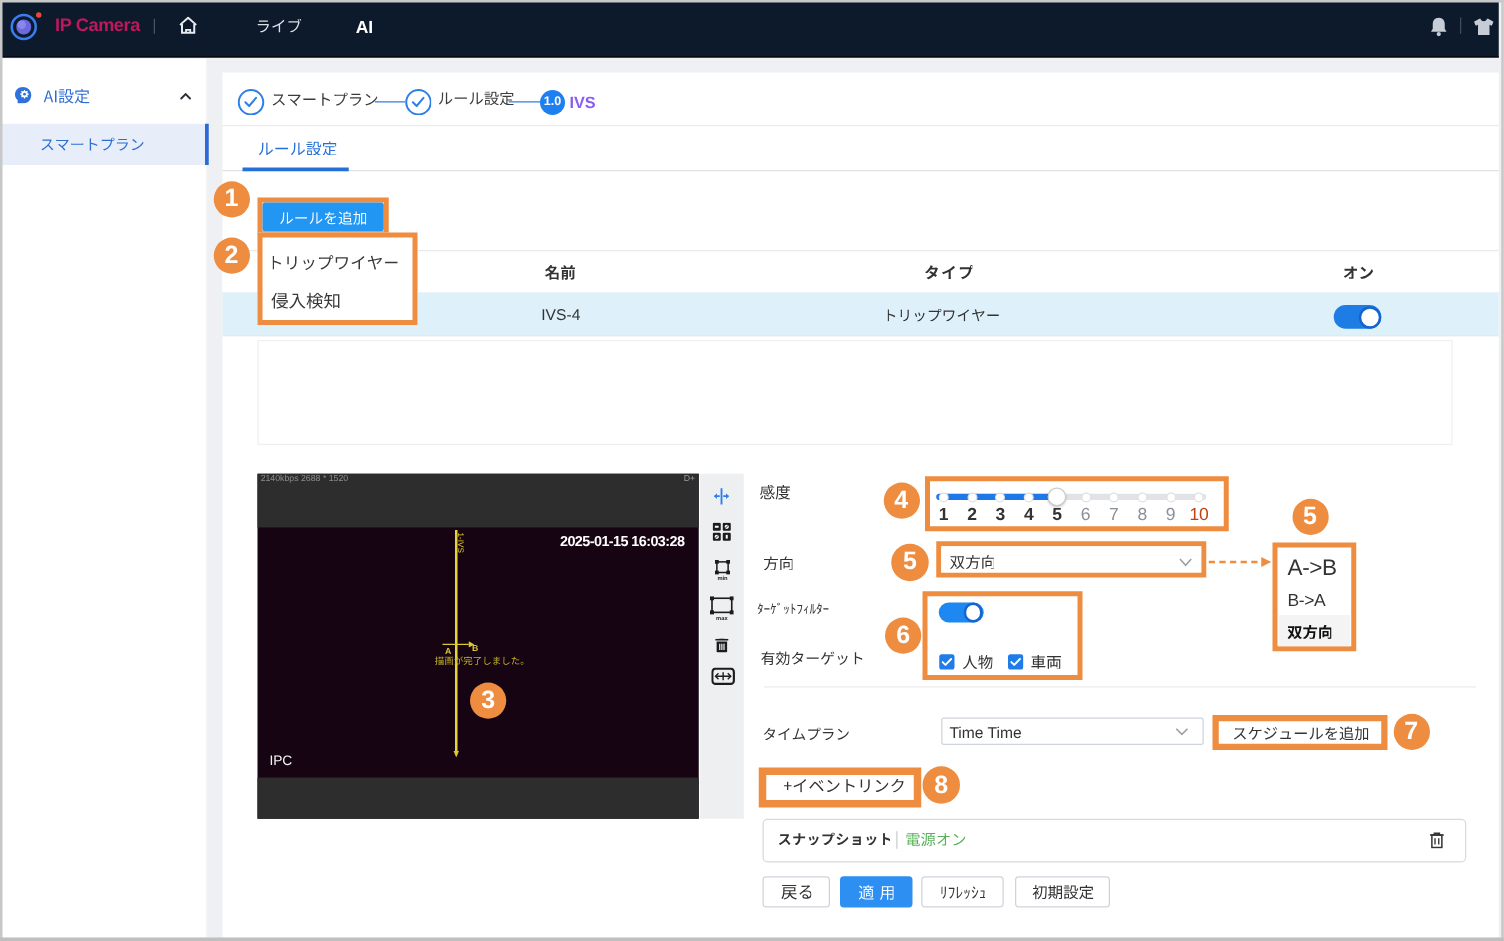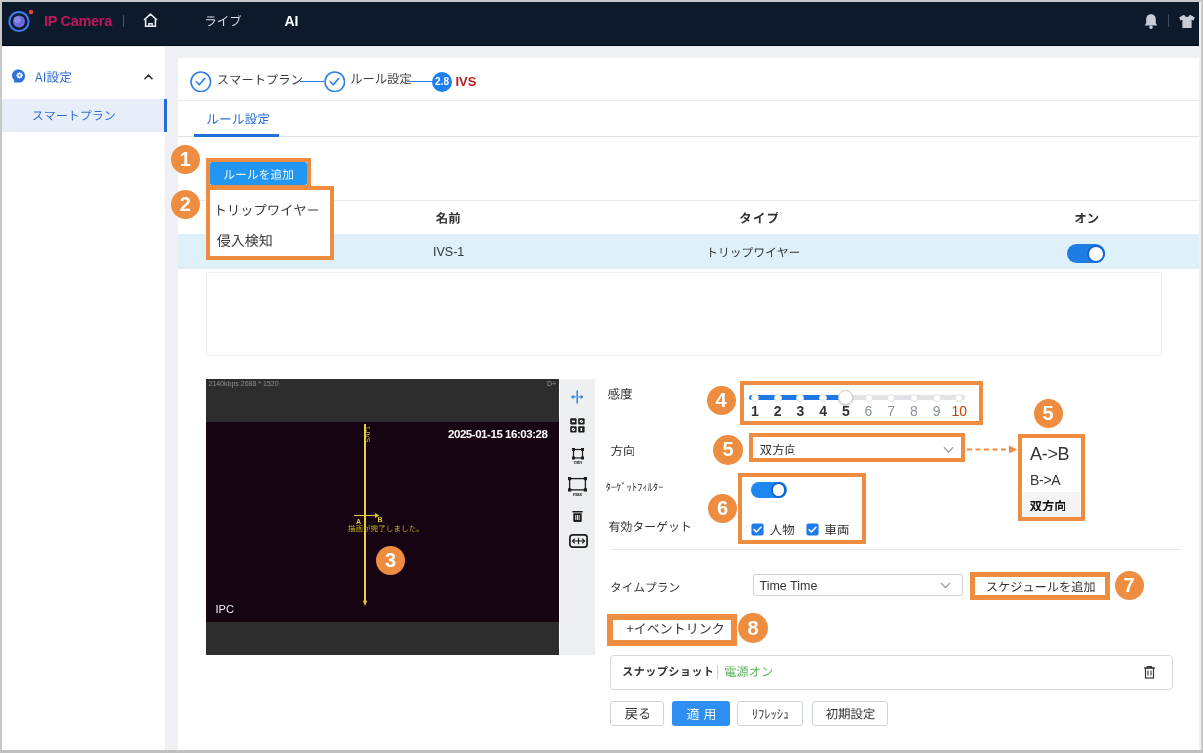--- a/index.html
+++ b/index.html
@@ -70,22 +70,22 @@
 <svg class="abs" style="left:323.7px;top:70.7px;" width="21.6" height="21.6" viewBox="0 0 21.6 21.6">
       <circle cx="10.8" cy="10.8" r="9.8" fill="#fff" stroke="#2e7fe8" stroke-width="1.6"></circle>
       <path d="M6.300000000000001 10.8 L9.3 13.8 L14.8 7.300000000000001" fill="none" stroke="#2e7fe8" stroke-width="1.6" stroke-linecap="round" stroke-linejoin="round"></path>
     </svg>
 <div style="position:absolute;left:351.0px;top:72.8px;width:60.2px;height:11.4px;">
       <svg style="display:block" width="60.2" height="11.4" viewBox="0.8 -10.3 60.2 11.4">
         <path d="M6.4 -0.3Q6.5 -0.4 6.5 -0.6Q6.5 -0.8 6.5 -0.9Q6.5 -1.1 6.5 -1.5Q6.5 -1.9 6.5 -2.5Q6.5 -3.1 6.5 -3.8Q6.5 -4.6 6.5 -5.3Q6.5 -6 6.5 -6.6Q6.5 -7.2 6.5 -7.7Q6.5 -8.2 6.5 -8.3Q6.5 -8.7 6.5 -8.9Q6.5 -9.2 6.5 -9.2H7.6Q7.6 -9.2 7.6 -8.9Q7.5 -8.7 7.5 -8.3Q7.5 -8.1 7.5 -7.7Q7.5 -7.3 7.5 -6.6Q7.5 -6 7.5 -5.3Q7.5 -4.6 7.5 -3.9Q7.5 -3.2 7.5 -2.7Q7.5 -2.1 7.5 -1.7Q7.5 -1.3 7.5 -1.2Q8.1 -1.5 8.8 -1.9Q9.4 -2.4 10 -3Q10.7 -3.6 11.1 -4.2L11.7 -3.4Q11.2 -2.7 10.5 -2Q9.8 -1.4 9 -0.9Q8.2 -0.4 7.5 0Q7.4 0.1 7.3 0.2Q7.2 0.2 7.1 0.3ZM0.8 -0.3Q1.6 -0.9 2.1 -1.7Q2.7 -2.4 3 -3.3Q3.1 -3.8 3.2 -4.4Q3.2 -5 3.3 -5.7Q3.3 -6.4 3.3 -7.1Q3.3 -7.8 3.3 -8.3Q3.3 -8.6 3.3 -8.8Q3.3 -9 3.2 -9.2H4.4Q4.4 -9.1 4.3 -9Q4.3 -8.8 4.3 -8.7Q4.3 -8.5 4.3 -8.3Q4.3 -7.8 4.3 -7.1Q4.3 -6.4 4.2 -5.6Q4.2 -4.9 4.1 -4.2Q4.1 -3.5 3.9 -3.1Q3.7 -2.1 3.1 -1.2Q2.5 -0.3 1.7 0.3Z M13.6 -5.3Q13.7 -5.3 14 -5.3Q14.3 -5.3 14.6 -5.3Q14.9 -5.3 15.3 -5.3Q15.5 -5.3 15.9 -5.3Q16.3 -5.3 16.8 -5.3Q17.4 -5.3 18 -5.3Q18.6 -5.3 19.3 -5.3Q19.9 -5.3 20.4 -5.3Q21 -5.3 21.4 -5.3Q21.8 -5.3 22 -5.3Q22.5 -5.3 22.8 -5.3Q23.1 -5.3 23.3 -5.3V-4.1Q23.1 -4.1 22.8 -4.2Q22.4 -4.2 22 -4.2Q21.8 -4.2 21.4 -4.2Q21 -4.2 20.4 -4.2Q19.9 -4.2 19.3 -4.2Q18.6 -4.2 18 -4.2Q17.4 -4.2 16.8 -4.2Q16.3 -4.2 15.9 -4.2Q15.5 -4.2 15.3 -4.2Q14.8 -4.2 14.3 -4.2Q13.8 -4.1 13.6 -4.1Z M31 -0.3Q31.1 -0.4 31.1 -0.6Q31.1 -0.8 31.1 -0.9Q31.1 -1.1 31.1 -1.5Q31.1 -1.9 31.1 -2.5Q31.1 -3.1 31.1 -3.8Q31.1 -4.6 31.1 -5.3Q31.1 -6 31.1 -6.6Q31.1 -7.2 31.1 -7.7Q31.1 -8.2 31.1 -8.3Q31.1 -8.7 31.1 -8.9Q31.1 -9.2 31.1 -9.2H32.2Q32.2 -9.2 32.2 -8.9Q32.1 -8.7 32.1 -8.3Q32.1 -8.1 32.1 -7.7Q32.1 -7.3 32.1 -6.6Q32.1 -6 32.1 -5.3Q32.1 -4.6 32.1 -3.9Q32.1 -3.2 32.1 -2.7Q32.1 -2.1 32.1 -1.7Q32.1 -1.3 32.1 -1.2Q32.7 -1.5 33.4 -1.9Q34 -2.4 34.6 -3Q35.3 -3.6 35.7 -4.2L36.3 -3.4Q35.8 -2.7 35.1 -2Q34.4 -1.4 33.6 -0.9Q32.8 -0.4 32.1 0Q32 0.1 31.9 0.2Q31.8 0.2 31.7 0.3ZM25.4 -0.3Q26.2 -0.9 26.7 -1.7Q27.3 -2.4 27.6 -3.3Q27.7 -3.8 27.8 -4.4Q27.8 -5 27.9 -5.7Q27.9 -6.4 27.9 -7.1Q27.9 -7.8 27.9 -8.3Q27.9 -8.6 27.9 -8.8Q27.9 -9 27.8 -9.2H29Q29 -9.1 28.9 -9Q28.9 -8.8 28.9 -8.7Q28.9 -8.5 28.9 -8.3Q28.9 -7.8 28.9 -7.1Q28.9 -6.4 28.8 -5.6Q28.8 -4.9 28.7 -4.2Q28.7 -3.5 28.5 -3.1Q28.3 -2.1 27.7 -1.2Q27.1 -0.3 26.3 0.3Z M43 -9.9H43.9V-8.4Q43.9 -7.9 43.8 -7.3Q43.6 -6.7 43.3 -6.2Q43 -5.6 42.3 -5.2Q42.3 -5.3 42.1 -5.4Q42 -5.5 41.9 -5.6Q41.7 -5.8 41.6 -5.8Q42.2 -6.2 42.5 -6.6Q42.8 -7.1 42.9 -7.6Q43 -8 43 -8.5ZM46 -9.9H46.9V-6.9Q46.9 -6.7 46.9 -6.7Q47 -6.6 47.1 -6.6Q47.2 -6.6 47.3 -6.6Q47.4 -6.6 47.6 -6.6Q47.7 -6.6 47.7 -6.6Q47.8 -6.6 47.9 -6.7Q48 -6.8 48 -7.1Q48 -7.4 48 -7.9Q48.2 -7.8 48.4 -7.7Q48.6 -7.7 48.8 -7.6Q48.8 -6.9 48.7 -6.5Q48.6 -6.1 48.4 -5.9Q48.2 -5.8 47.8 -5.8Q47.8 -5.8 47.6 -5.8Q47.4 -5.8 47.2 -5.8Q47.1 -5.8 47 -5.8Q46.6 -5.8 46.4 -5.9Q46.2 -6 46.1 -6.2Q46 -6.5 46 -6.9ZM43.7 -4.1Q44.3 -2.5 45.6 -1.4Q47 -0.3 48.8 0.2Q48.7 0.3 48.6 0.4Q48.5 0.6 48.4 0.7Q48.3 0.9 48.2 1Q46.3 0.4 45 -0.8Q43.6 -2.1 42.9 -3.9ZM47.1 -5H47.3L47.5 -5L48.1 -4.8Q47.7 -3.6 47.2 -2.7Q46.6 -1.7 45.8 -1Q45 -0.3 44.1 0.2Q43.2 0.7 42.2 1Q42.1 0.9 42 0.7Q42 0.6 41.9 0.4Q41.8 0.3 41.7 0.2Q42.6 -0.1 43.5 -0.5Q44.3 -0.9 45 -1.6Q45.8 -2.2 46.3 -3Q46.8 -3.8 47.1 -4.8ZM42.2 -5H47.5V-4.2H42.2ZM43.4 -9.9H46.5V-9.1H43.4ZM38 -6.6H41.6V-5.9H38ZM38 -9.9H41.6V-9.2H38ZM38 -5H41.6V-4.2H38ZM37.4 -8.3H42.1V-7.5H37.4ZM38.4 -3.3H41.6V0.3H38.4V-0.5H40.8V-2.5H38.4ZM37.9 -3.3H38.7V0.8H37.9Z M51.8 -6.6H59V-5.7H51.8ZM55.3 -3.6H59.5V-2.8H55.3ZM54.9 -6.1H55.8V0.1L54.9 0ZM51.9 -4.6 52.9 -4.5Q52.6 -2.7 52 -1.3Q51.4 0.1 50.4 1Q50.3 1 50.2 0.8Q50 0.7 49.9 0.6Q49.7 0.5 49.6 0.4Q50.7 -0.4 51.2 -1.7Q51.7 -3 51.9 -4.6ZM52.5 -3.1Q52.8 -2.1 53.4 -1.5Q53.9 -0.9 54.6 -0.6Q55.2 -0.3 56 -0.2Q56.9 -0.1 57.8 -0.1Q57.9 -0.1 58.3 -0.1Q58.6 -0.1 58.9 -0.1Q59.3 -0.1 59.7 -0.1Q60.1 -0.1 60.5 -0.1Q60.8 -0.1 61 -0.1Q60.9 0 60.8 0.2Q60.8 0.3 60.7 0.5Q60.7 0.7 60.6 0.8H60H57.8Q56.7 0.8 55.7 0.7Q54.8 0.5 54.1 0.1Q53.3 -0.2 52.7 -0.9Q52.2 -1.6 51.8 -2.8ZM54.8 -10.3H55.8V-8.3H54.8ZM50.2 -8.9H60.5V-6.2H59.5V-8H51.1V-6.2H50.2Z" fill="#3c3c3c"></path>
       </svg>
     </div>
 <div class="abs" style="left:407px;top:80.5px;width:25.5px;height:1.6px;background:#2e7fe8;"></div>
-<div class="abs" style="left:432px;top:71.5px;width:20px;height:20px;border-radius:50%;background:#1e80f0;color:#fff;font-size:10px;font-weight:bold;display:flex;align-items:center;justify-content:center;">2.8</div>
-<div class="abs" style="left:455.5px;top:73.5px;color:#b91c1c;font-size:13px;font-weight:bold;">IVS</div>
+<div class="abs" style="left:432px;top:71.5px;width:20px;height:20px;border-radius:50%;background:#1e80f0;color:#fff;font-size:10px;font-weight:bold;display:flex;align-items:center;justify-content:center;">1.0</div>
+<div class="abs" style="left:455.5px;top:73.5px;color:#8b5cf6;font-size:13px;font-weight:bold;">IVS</div>
 <div class="abs" style="left:178px;top:99.5px;width:1021px;height:1px;background:#ececec;"></div>
 <div style="position:absolute;left:206.5px;top:112.5px;width:62.6px;height:11.8px;">
       <svg style="display:block" width="62.6" height="11.8" viewBox="0.8 -10.8 62.6 11.8">
         <path d="M6.7 -0.3Q6.7 -0.4 6.8 -0.6Q6.8 -0.8 6.8 -1Q6.8 -1.1 6.8 -1.5Q6.8 -2 6.8 -2.6Q6.8 -3.3 6.8 -4Q6.8 -4.7 6.8 -5.5Q6.8 -6.2 6.8 -6.9Q6.8 -7.5 6.8 -8Q6.8 -8.5 6.8 -8.7Q6.8 -9 6.8 -9.3Q6.7 -9.5 6.7 -9.6H7.9Q7.9 -9.5 7.9 -9.3Q7.8 -9 7.8 -8.7Q7.8 -8.5 7.8 -8Q7.8 -7.6 7.8 -6.9Q7.8 -6.3 7.8 -5.5Q7.8 -4.8 7.8 -4.1Q7.8 -3.4 7.8 -2.8Q7.8 -2.2 7.8 -1.8Q7.8 -1.4 7.8 -1.3Q8.4 -1.5 9.1 -2Q9.8 -2.5 10.5 -3.1Q11.1 -3.7 11.6 -4.4L12.2 -3.5Q11.6 -2.8 10.9 -2.1Q10.2 -1.4 9.4 -0.9Q8.6 -0.4 7.8 0Q7.7 0.1 7.6 0.2Q7.4 0.2 7.4 0.3ZM0.8 -0.3Q1.7 -0.9 2.2 -1.7Q2.8 -2.5 3.1 -3.5Q3.2 -3.9 3.3 -4.6Q3.4 -5.2 3.4 -6Q3.4 -6.7 3.4 -7.4Q3.5 -8.1 3.5 -8.6Q3.5 -8.9 3.4 -9.1Q3.4 -9.4 3.4 -9.6H4.5Q4.5 -9.5 4.5 -9.3Q4.5 -9.2 4.5 -9Q4.5 -8.8 4.5 -8.6Q4.5 -8.1 4.5 -7.4Q4.5 -6.7 4.4 -5.9Q4.4 -5.1 4.3 -4.4Q4.2 -3.7 4.1 -3.2Q3.8 -2.2 3.2 -1.3Q2.6 -0.4 1.8 0.3Z M14.1 -5.5Q14.3 -5.5 14.6 -5.5Q14.9 -5.5 15.2 -5.5Q15.5 -5.5 15.9 -5.5Q16.1 -5.5 16.5 -5.5Q16.9 -5.5 17.5 -5.5Q18.1 -5.5 18.7 -5.5Q19.4 -5.5 20 -5.5Q20.7 -5.5 21.3 -5.5Q21.8 -5.5 22.3 -5.5Q22.7 -5.5 22.9 -5.5Q23.4 -5.5 23.7 -5.5Q24.1 -5.5 24.3 -5.5V-4.3Q24.1 -4.3 23.7 -4.3Q23.3 -4.4 22.9 -4.4Q22.7 -4.4 22.3 -4.4Q21.8 -4.4 21.3 -4.4Q20.7 -4.4 20 -4.4Q19.4 -4.4 18.7 -4.4Q18.1 -4.4 17.5 -4.4Q17 -4.4 16.5 -4.4Q16.1 -4.4 15.9 -4.4Q15.4 -4.4 14.9 -4.3Q14.4 -4.3 14.1 -4.3Z M32.3 -0.3Q32.3 -0.4 32.4 -0.6Q32.4 -0.8 32.4 -1Q32.4 -1.1 32.4 -1.5Q32.4 -2 32.4 -2.6Q32.4 -3.3 32.4 -4Q32.4 -4.7 32.4 -5.5Q32.4 -6.2 32.4 -6.9Q32.4 -7.5 32.4 -8Q32.4 -8.5 32.4 -8.7Q32.4 -9 32.4 -9.3Q32.3 -9.5 32.3 -9.6H33.5Q33.5 -9.5 33.5 -9.3Q33.4 -9 33.4 -8.7Q33.4 -8.5 33.4 -8Q33.4 -7.6 33.4 -6.9Q33.4 -6.3 33.4 -5.5Q33.4 -4.8 33.4 -4.1Q33.4 -3.4 33.4 -2.8Q33.4 -2.2 33.4 -1.8Q33.4 -1.4 33.4 -1.3Q34 -1.5 34.7 -2Q35.4 -2.5 36.1 -3.1Q36.7 -3.7 37.2 -4.4L37.8 -3.5Q37.2 -2.8 36.5 -2.1Q35.8 -1.4 35 -0.9Q34.2 -0.4 33.4 0Q33.3 0.1 33.2 0.2Q33 0.2 33 0.3ZM26.4 -0.3Q27.3 -0.9 27.8 -1.7Q28.4 -2.5 28.7 -3.5Q28.8 -3.9 28.9 -4.6Q29 -5.2 29 -6Q29 -6.7 29 -7.4Q29.1 -8.1 29.1 -8.6Q29.1 -8.9 29 -9.1Q29 -9.4 29 -9.6H30.1Q30.1 -9.5 30.1 -9.3Q30.1 -9.2 30.1 -9Q30.1 -8.8 30.1 -8.6Q30.1 -8.1 30.1 -7.4Q30.1 -6.7 30 -5.9Q30 -5.1 29.9 -4.4Q29.8 -3.7 29.7 -3.2Q29.4 -2.2 28.8 -1.3Q28.2 -0.4 27.4 0.3Z M44.8 -10.3H45.7V-8.8Q45.7 -8.2 45.5 -7.6Q45.4 -7 45.1 -6.4Q44.7 -5.9 44 -5.4Q44 -5.5 43.8 -5.6Q43.7 -5.7 43.6 -5.9Q43.4 -6 43.3 -6Q43.9 -6.5 44.2 -6.9Q44.6 -7.4 44.7 -7.9Q44.8 -8.4 44.8 -8.8ZM47.9 -10.3H48.8V-7.2Q48.8 -7 48.8 -6.9Q48.9 -6.9 49 -6.9Q49.1 -6.9 49.2 -6.9Q49.3 -6.9 49.5 -6.9Q49.6 -6.9 49.7 -6.9Q49.8 -6.9 49.8 -7Q49.9 -7.1 49.9 -7.4Q50 -7.7 50 -8.3Q50.1 -8.2 50.4 -8.1Q50.6 -8 50.8 -7.9Q50.8 -7.2 50.6 -6.8Q50.5 -6.3 50.3 -6.2Q50.1 -6 49.8 -6Q49.7 -6 49.5 -6Q49.3 -6 49.2 -6Q49 -6 48.9 -6Q48.5 -6 48.3 -6.1Q48.1 -6.2 48 -6.5Q47.9 -6.7 47.9 -7.2ZM45.5 -4.3Q46.1 -2.6 47.5 -1.5Q48.9 -0.3 50.8 0.2Q50.7 0.3 50.6 0.4Q50.5 0.6 50.4 0.7Q50.3 0.9 50.2 1Q48.2 0.4 46.8 -0.9Q45.4 -2.2 44.6 -4ZM49 -5.2H49.2L49.4 -5.2L50 -5Q49.7 -3.7 49.1 -2.8Q48.5 -1.8 47.7 -1Q46.8 -0.3 45.9 0.2Q44.9 0.7 43.9 1Q43.8 0.9 43.8 0.7Q43.7 0.6 43.6 0.4Q43.5 0.3 43.4 0.2Q44.3 -0.1 45.2 -0.5Q46.1 -1 46.9 -1.6Q47.6 -2.3 48.2 -3.1Q48.7 -4 49 -5ZM43.9 -5.2H49.4V-4.3H43.9ZM45.1 -10.3H48.3V-9.5H45.1ZM39.5 -6.9H43.3V-6.1H39.5ZM39.6 -10.3H43.3V-9.5H39.6ZM39.5 -5.2H43.3V-4.4H39.5ZM38.9 -8.6H43.8V-7.8H38.9ZM39.9 -3.4H43.3V0.3H39.9V-0.5H42.5V-2.6H39.9ZM39.5 -3.4H40.3V0.9H39.5Z M53.9 -6.8H61.4V-5.9H53.9ZM57.6 -3.8H61.9V-2.9H57.6ZM57.1 -6.4H58.1V0.1L57.1 0ZM54 -4.8 55 -4.7Q54.8 -2.8 54.1 -1.3Q53.5 0.1 52.4 1.1Q52.4 1 52.2 0.9Q52.1 0.8 51.9 0.6Q51.8 0.5 51.6 0.4Q52.7 -0.4 53.3 -1.7Q53.8 -3.1 54 -4.8ZM54.7 -3.2Q55 -2.2 55.5 -1.6Q56.1 -1 56.8 -0.7Q57.5 -0.3 58.3 -0.2Q59.2 -0.1 60.2 -0.1Q60.3 -0.1 60.6 -0.1Q60.9 -0.1 61.3 -0.1Q61.7 -0.1 62.2 -0.1Q62.6 -0.1 62.9 -0.1Q63.3 -0.1 63.5 -0.1Q63.4 0 63.3 0.2Q63.2 0.3 63.2 0.5Q63.1 0.7 63.1 0.8H62.5H60.1Q59 0.8 58 0.7Q57 0.6 56.3 0.2Q55.5 -0.2 54.9 -1Q54.3 -1.7 53.9 -2.9ZM57.1 -10.8H58.1V-8.7H57.1ZM52.2 -9.3H63V-6.5H62V-8.4H53.2V-6.5H52.2Z" fill="#2470d8"></path>
       </svg>
     </div>
 <div class="abs" style="left:178px;top:135.8px;width:1021px;height:1px;background:#e2e2e2;"></div>
 <div class="abs" style="left:193.5px;top:133.8px;width:85.5px;height:3.2px;background:#2470d8;"></div>
 <div style="position:absolute;left:170.7px;top:144.5px;width:29px;height:29px;border-radius:50%;background:#ee8c40;color:#fff;font-weight:bold;font-size:20px;display:flex;align-items:center;justify-content:center;font-family:'Liberation Sans',sans-serif;z-index:30;">1</div>
 <div style="position:absolute;left:205.5px;top:157.5px;width:105.5px;height:31.0px;border:4px solid #ee8c40;box-sizing:border-box;z-index:20;"></div>
@@ -117,21 +117,21 @@
       <svg style="display:block" width="38.9" height="11.5" viewBox="0.8 -10.7 38.9 11.5">
         <path d="M5.4 -5.9Q5.9 -5.5 6.6 -5.1Q7.3 -4.6 8 -4.2Q8.7 -3.7 9.3 -3.2Q9.9 -2.8 10.4 -2.4L9.2 -1Q8.8 -1.4 8.2 -1.9Q7.6 -2.4 6.9 -2.9Q6.2 -3.4 5.5 -3.9Q4.8 -4.4 4.2 -4.7ZM11.2 -8Q11.1 -7.8 11 -7.6Q10.9 -7.3 10.8 -7.1Q10.6 -6.5 10.3 -5.8Q10 -5.1 9.6 -4.4Q9.1 -3.6 8.6 -2.9Q7.7 -1.8 6.4 -0.9Q5.2 0.1 3.4 0.8L1.9 -0.4Q3.2 -0.8 4.2 -1.4Q5.2 -1.9 5.9 -2.6Q6.6 -3.2 7.1 -3.8Q7.5 -4.3 7.9 -4.9Q8.3 -5.5 8.6 -6.1Q8.9 -6.7 9 -7.2H4.8L5.3 -8.6H8.9Q9.2 -8.6 9.5 -8.7Q9.8 -8.7 10 -8.8ZM7.1 -9.9Q6.9 -9.6 6.7 -9.2Q6.5 -8.8 6.3 -8.6Q5.9 -7.9 5.3 -7Q4.6 -6.2 3.8 -5.4Q3 -4.6 2.1 -4L0.8 -5Q1.9 -5.7 2.6 -6.4Q3.4 -7.2 3.9 -7.9Q4.4 -8.6 4.7 -9.2Q4.9 -9.4 5 -9.8Q5.2 -10.2 5.3 -10.5Z M14.5 -4.9Q16.2 -5.3 17.5 -5.9Q18.9 -6.5 19.9 -7.1Q20.6 -7.5 21.2 -8Q21.9 -8.5 22.5 -9.1Q23.1 -9.6 23.5 -10.1L24.8 -8.8Q24.2 -8.3 23.6 -7.7Q22.9 -7.1 22.1 -6.6Q21.4 -6.1 20.7 -5.7Q20 -5.2 19.1 -4.8Q18.2 -4.4 17.2 -4Q16.2 -3.6 15.3 -3.3ZM19.7 -6.3 21.4 -6.7V-1.1Q21.4 -0.8 21.5 -0.5Q21.5 -0.2 21.5 0.1Q21.5 0.4 21.6 0.6H19.6Q19.6 0.4 19.6 0.1Q19.6 -0.2 19.7 -0.5Q19.7 -0.8 19.7 -1.1Z M37.5 -9.2Q37.5 -8.9 37.7 -8.7Q37.9 -8.5 38.2 -8.5Q38.5 -8.5 38.7 -8.7Q38.9 -8.9 38.9 -9.2Q38.9 -9.5 38.7 -9.7Q38.5 -9.9 38.2 -9.9Q37.9 -9.9 37.7 -9.7Q37.5 -9.5 37.5 -9.2ZM36.7 -9.2Q36.7 -9.6 36.9 -9.9Q37.1 -10.3 37.4 -10.5Q37.8 -10.7 38.2 -10.7Q38.6 -10.7 38.9 -10.5Q39.3 -10.3 39.5 -9.9Q39.7 -9.6 39.7 -9.2Q39.7 -8.8 39.5 -8.4Q39.3 -8.1 38.9 -7.9Q38.6 -7.7 38.2 -7.7Q37.8 -7.7 37.4 -7.9Q37.1 -8.1 36.9 -8.4Q36.7 -8.8 36.7 -9.2ZM38.2 -8.2Q38.1 -8 38 -7.8Q38 -7.5 37.9 -7.3Q37.8 -6.9 37.6 -6.3Q37.5 -5.7 37.3 -5.1Q37 -4.5 36.7 -3.9Q36.4 -3.3 36 -2.8Q35.5 -2 34.7 -1.4Q34 -0.7 33 -0.2Q32.1 0.3 31 0.7L29.6 -0.8Q30.9 -1.1 31.8 -1.5Q32.7 -2 33.4 -2.5Q34 -3.1 34.5 -3.7Q35 -4.3 35.3 -4.9Q35.5 -5.5 35.7 -6.1Q35.9 -6.7 36 -7.3Q35.8 -7.3 35.4 -7.3Q35 -7.3 34.4 -7.3Q33.8 -7.3 33.2 -7.3Q32.5 -7.3 31.9 -7.3Q31.4 -7.3 30.9 -7.3Q30.4 -7.3 30.2 -7.3Q29.8 -7.3 29.4 -7.2Q28.9 -7.2 28.7 -7.2V-9Q28.9 -9 29.2 -8.9Q29.4 -8.9 29.7 -8.9Q30 -8.9 30.2 -8.9Q30.4 -8.9 30.8 -8.9Q31.1 -8.9 31.6 -8.9Q32.1 -8.9 32.6 -8.9Q33.2 -8.9 33.7 -8.9Q34.2 -8.9 34.7 -8.9Q35.2 -8.9 35.5 -8.9Q35.8 -8.9 36 -8.9Q36.2 -8.9 36.4 -8.9Q36.7 -8.9 37 -9Z" fill="#333"></path>
       </svg>
     </div>
 <div style="position:absolute;left:1075.2px;top:212.7px;width:23.5px;height:10.6px;">
       <svg style="display:block" width="23.5" height="10.6" viewBox="0.8 -10.0 23.5 10.6">
         <path d="M8.6 -10Q8.5 -9.7 8.5 -9.4Q8.5 -9.1 8.5 -8.8Q8.5 -8.2 8.5 -7.6Q8.5 -7 8.5 -6.3Q8.6 -5.6 8.6 -4.9Q8.6 -4.2 8.6 -3.5Q8.6 -2.8 8.6 -2.1Q8.6 -1.4 8.6 -0.7Q8.7 -0.1 8.3 0.2Q8 0.5 7.2 0.5Q6.7 0.5 6.1 0.5Q5.6 0.5 5.1 0.5L4.9 -1.2Q5.4 -1.1 5.8 -1.1Q6.3 -1 6.6 -1Q6.8 -1 6.9 -1.1Q7 -1.3 7 -1.5Q7 -2 7 -2.5Q7 -3.1 7 -3.7Q7 -4.3 7 -5Q7 -5.7 7 -6.3Q7 -7 6.9 -7.6Q6.9 -8.2 6.9 -8.8Q6.9 -9.2 6.8 -9.5Q6.8 -9.8 6.8 -10ZM1.4 -7.9Q1.7 -7.9 2.1 -7.9Q2.5 -7.9 2.8 -7.9Q3 -7.9 3.4 -7.9Q3.9 -7.9 4.5 -7.9Q5.1 -7.9 5.8 -7.9Q6.5 -7.9 7.2 -7.9Q7.9 -7.9 8.5 -7.9Q9.1 -7.9 9.5 -7.9Q9.9 -7.9 10.1 -7.9Q10.4 -7.9 10.7 -7.9Q11.1 -7.9 11.4 -8V-6.3Q11.1 -6.3 10.7 -6.3Q10.4 -6.3 10.1 -6.3Q10 -6.3 9.6 -6.3Q9.2 -6.3 8.6 -6.3Q8 -6.3 7.3 -6.3Q6.6 -6.3 5.8 -6.3Q5.1 -6.3 4.5 -6.3Q3.9 -6.3 3.4 -6.3Q3 -6.3 2.8 -6.3Q2.5 -6.3 2.1 -6.3Q1.8 -6.3 1.4 -6.3ZM0.8 -2Q1.7 -2.5 2.6 -3Q3.5 -3.6 4.2 -4.2Q5 -4.9 5.5 -5.5Q6.1 -6.1 6.5 -6.6L7.3 -6.6L7.3 -5.3Q6.9 -4.7 6.3 -4.1Q5.7 -3.5 5 -2.9Q4.3 -2.2 3.5 -1.7Q2.7 -1.1 1.9 -0.7Z M15.5 -9.5Q15.8 -9.3 16.3 -8.9Q16.7 -8.6 17.2 -8.2Q17.6 -7.9 18.1 -7.5Q18.5 -7.1 18.7 -6.9L17.5 -5.6Q17.2 -5.8 16.8 -6.2Q16.4 -6.5 16 -6.9Q15.6 -7.3 15.1 -7.7Q14.7 -8 14.3 -8.2ZM13.9 -1.2Q14.9 -1.3 15.8 -1.6Q16.6 -1.8 17.4 -2.1Q18.1 -2.5 18.7 -2.8Q19.8 -3.5 20.7 -4.3Q21.6 -5.1 22.2 -6Q22.9 -6.8 23.3 -7.7L24.3 -5.9Q23.8 -5.1 23.1 -4.2Q22.4 -3.4 21.5 -2.6Q20.6 -1.9 19.6 -1.3Q19 -0.9 18.3 -0.6Q17.5 -0.2 16.7 0.1Q15.9 0.3 15 0.5Z" fill="#333"></path>
       </svg>
     </div>
 <div class="abs" style="left:178px;top:234px;width:1021px;height:35px;background:#def1fb;border-bottom:1px solid #e8e8e8;"></div>
-<div class="abs" style="left:433px;top:245.3px;color:#333;font-size:12.5px;">IVS-1</div>
+<div class="abs" style="left:433px;top:245.3px;color:#333;font-size:12.5px;">IVS-4</div>
 <div style="position:absolute;left:709.8px;top:246.7px;width:89.3px;height:10.7px;">
       <svg style="display:block" width="89.3" height="10.7" viewBox="3.9 -9.8 89.3 10.7">
         <path d="M4 -1Q4 -1.2 4 -1.7Q4 -2.2 4 -2.9Q4 -3.6 4 -4.3Q4 -5.1 4 -5.8Q4 -6.5 4 -7.1Q4 -7.7 4 -7.9Q4 -8.2 4 -8.5Q3.9 -8.9 3.9 -9.1H5Q5 -8.9 5 -8.5Q5 -8.2 5 -7.9Q5 -7.4 5 -6.8Q5 -6.2 5 -5.4Q5 -4.7 5 -4Q5 -3.3 5 -2.7Q5 -2 5 -1.6Q5 -1.2 5 -1Q5 -0.8 5 -0.6Q5 -0.4 5 -0.1Q5 0.2 5 0.4H3.9Q3.9 0.1 4 -0.3Q4 -0.7 4 -1ZM4.8 -6Q5.3 -5.9 6 -5.6Q6.7 -5.4 7.5 -5.1Q8.2 -4.8 8.9 -4.6Q9.5 -4.3 10 -4L9.6 -3Q9.1 -3.3 8.4 -3.6Q7.8 -3.9 7.1 -4.1Q6.5 -4.4 5.9 -4.6Q5.2 -4.8 4.8 -5Z M21 -9Q20.9 -8.7 20.9 -8.5Q20.9 -8.2 20.9 -7.9Q20.9 -7.7 20.9 -7.3Q20.9 -7 20.9 -6.6Q20.9 -6.2 20.9 -6Q20.9 -5 20.8 -4.2Q20.8 -3.5 20.6 -2.9Q20.5 -2.4 20.2 -2Q20 -1.6 19.7 -1.2Q19.3 -0.8 18.8 -0.5Q18.3 -0.1 17.8 0.1Q17.3 0.3 16.9 0.5L16.1 -0.3Q16.9 -0.5 17.6 -0.9Q18.4 -1.3 18.9 -1.9Q19.2 -2.3 19.4 -2.6Q19.6 -3 19.7 -3.5Q19.8 -4 19.9 -4.6Q19.9 -5.2 19.9 -6.1Q19.9 -6.3 19.9 -6.7Q19.9 -7 19.9 -7.4Q19.9 -7.7 19.9 -7.9Q19.9 -8.2 19.9 -8.5Q19.9 -8.7 19.8 -9ZM15.5 -8.9Q15.5 -8.7 15.5 -8.5Q15.4 -8.2 15.4 -8Q15.4 -7.9 15.4 -7.6Q15.4 -7.4 15.4 -7Q15.4 -6.5 15.4 -6.1Q15.4 -5.7 15.4 -5.2Q15.4 -4.8 15.4 -4.5Q15.4 -4.2 15.4 -4.1Q15.4 -3.8 15.5 -3.6Q15.5 -3.3 15.5 -3.2H14.4Q14.4 -3.3 14.4 -3.6Q14.5 -3.8 14.5 -4.1Q14.5 -4.2 14.5 -4.5Q14.5 -4.8 14.5 -5.2Q14.5 -5.7 14.5 -6.1Q14.5 -6.5 14.5 -7Q14.5 -7.4 14.5 -7.6Q14.5 -7.9 14.5 -8Q14.5 -8.2 14.4 -8.4Q14.4 -8.7 14.4 -8.9Z M29.3 -6.8Q29.4 -6.6 29.5 -6.3Q29.6 -5.9 29.8 -5.5Q29.9 -5.1 30.1 -4.8Q30.2 -4.4 30.2 -4.2L29.4 -3.9Q29.3 -4.1 29.2 -4.5Q29.1 -4.8 28.9 -5.2Q28.8 -5.6 28.7 -6Q28.5 -6.3 28.4 -6.5ZM33.6 -6.1Q33.5 -6 33.5 -5.8Q33.4 -5.7 33.4 -5.5Q33.2 -4.6 32.8 -3.7Q32.4 -2.7 31.7 -1.9Q30.9 -0.9 29.9 -0.2Q28.9 0.5 27.9 0.9L27.1 0.1Q27.8 -0.1 28.5 -0.5Q29.2 -0.8 29.8 -1.3Q30.4 -1.8 30.9 -2.4Q31.4 -2.9 31.7 -3.6Q32 -4.2 32.2 -5Q32.5 -5.7 32.6 -6.5ZM26.6 -6.2Q26.7 -6 26.8 -5.7Q26.9 -5.3 27.1 -4.9Q27.3 -4.5 27.4 -4.1Q27.6 -3.8 27.6 -3.5L26.7 -3.2Q26.7 -3.4 26.5 -3.8Q26.4 -4.2 26.2 -4.6Q26.1 -5 25.9 -5.4Q25.8 -5.7 25.7 -5.9Z M44.9 -8.5Q44.9 -8.2 45.1 -7.9Q45.4 -7.7 45.7 -7.7Q46 -7.7 46.2 -7.9Q46.5 -8.2 46.5 -8.5Q46.5 -8.8 46.2 -9Q46 -9.3 45.7 -9.3Q45.4 -9.3 45.1 -9Q44.9 -8.8 44.9 -8.5ZM44.4 -8.5Q44.4 -8.8 44.5 -9.1Q44.7 -9.4 45 -9.6Q45.3 -9.8 45.7 -9.8Q46 -9.8 46.3 -9.6Q46.6 -9.4 46.8 -9.1Q47 -8.8 47 -8.5Q47 -8.1 46.8 -7.8Q46.6 -7.5 46.3 -7.3Q46 -7.2 45.7 -7.2Q45.3 -7.2 45 -7.3Q44.7 -7.5 44.5 -7.8Q44.4 -8.1 44.4 -8.5ZM45.4 -7.7Q45.3 -7.6 45.3 -7.4Q45.2 -7.3 45.2 -7.1Q45.1 -6.6 45 -6.1Q44.8 -5.5 44.6 -4.9Q44.4 -4.3 44.1 -3.8Q43.8 -3.2 43.4 -2.7Q42.9 -2.1 42.2 -1.5Q41.6 -0.9 40.7 -0.4Q39.9 0.1 38.8 0.4L38 -0.5Q39.2 -0.8 40 -1.2Q40.8 -1.6 41.5 -2.1Q42.1 -2.7 42.6 -3.3Q43 -3.8 43.3 -4.5Q43.6 -5.2 43.9 -5.9Q44.1 -6.6 44.1 -7.2Q44 -7.2 43.5 -7.2Q43.1 -7.2 42.4 -7.2Q41.8 -7.2 41.1 -7.2Q40.5 -7.2 39.8 -7.2Q39.2 -7.2 38.7 -7.2Q38.3 -7.2 38.1 -7.2Q37.8 -7.2 37.5 -7.1Q37.2 -7.1 36.9 -7.1V-8.2Q37.1 -8.1 37.3 -8.1Q37.5 -8.1 37.7 -8.1Q37.9 -8.1 38.1 -8.1Q38.3 -8.1 38.6 -8.1Q39 -8.1 39.5 -8.1Q40 -8.1 40.6 -8.1Q41.1 -8.1 41.7 -8.1Q42.3 -8.1 42.7 -8.1Q43.2 -8.1 43.6 -8.1Q43.9 -8.1 44 -8.1Q44.2 -8.1 44.3 -8.1Q44.5 -8.1 44.7 -8.1Z M57.5 -7.9Q57.5 -7.8 57.5 -7.7Q57.4 -7.6 57.4 -7.5Q57.4 -7.4 57.4 -7.3Q57.3 -6.6 57.1 -5.9Q57 -5.1 56.7 -4.3Q56.5 -3.6 56.1 -2.9Q55.4 -1.8 54.2 -0.9Q53 0 51.6 0.4L50.8 -0.4Q51.7 -0.6 52.5 -1.1Q53.3 -1.5 54 -2.1Q54.7 -2.7 55.2 -3.4Q55.5 -3.9 55.8 -4.6Q56 -5.2 56.1 -5.9Q56.3 -6.7 56.3 -7.4Q56.2 -7.4 55.8 -7.4Q55.4 -7.4 54.9 -7.4Q54.4 -7.4 53.7 -7.4Q53.1 -7.4 52.5 -7.4Q51.9 -7.4 51.3 -7.4Q50.8 -7.4 50.4 -7.4Q50 -7.4 49.8 -7.4Q49.8 -7.2 49.8 -7Q49.8 -6.8 49.8 -6.5Q49.8 -6.2 49.8 -5.9Q49.8 -5.6 49.8 -5.3Q49.8 -5.1 49.8 -5Q49.8 -4.9 49.8 -4.7Q49.8 -4.4 49.8 -4.2H48.8Q48.8 -4.4 48.8 -4.6Q48.8 -4.8 48.8 -5Q48.8 -5.1 48.8 -5.5Q48.8 -5.8 48.8 -6.2Q48.8 -6.6 48.8 -7Q48.8 -7.3 48.8 -7.5Q48.8 -7.7 48.8 -7.9Q48.8 -8.1 48.8 -8.3Q49 -8.3 49.3 -8.3Q49.6 -8.3 50 -8.3Q50.1 -8.3 50.4 -8.3Q50.8 -8.3 51.3 -8.3Q51.8 -8.3 52.4 -8.3Q52.9 -8.3 53.5 -8.3Q54.1 -8.3 54.7 -8.3Q55.2 -8.3 55.6 -8.3Q55.9 -8.3 56.1 -8.3Q56.3 -8.3 56.5 -8.3Q56.7 -8.3 56.8 -8.3Z M60 -4.3Q61.5 -4.7 62.9 -5.3Q64.2 -5.9 65.2 -6.5Q65.8 -6.9 66.4 -7.3Q67 -7.8 67.5 -8.3Q68 -8.8 68.4 -9.2L69.2 -8.5Q68.7 -8 68.1 -7.5Q67.5 -7 66.9 -6.5Q66.2 -6 65.5 -5.6Q64.9 -5.2 64.1 -4.8Q63.3 -4.4 62.4 -4Q61.4 -3.6 60.5 -3.3ZM65 -6 66 -6.3V-0.9Q66 -0.7 66 -0.4Q66 -0.2 66 0Q66 0.2 66.1 0.4H64.9Q64.9 0.2 64.9 0Q65 -0.2 65 -0.4Q65 -0.7 65 -0.9Z M74.8 -9.4Q74.8 -9.2 74.9 -9Q74.9 -8.7 75 -8.5Q75.1 -8 75.3 -7.3Q75.5 -6.6 75.7 -5.8Q75.9 -5 76.2 -4.2Q76.4 -3.4 76.6 -2.7Q76.8 -2 76.9 -1.4Q77.1 -0.9 77.2 -0.7Q77.2 -0.5 77.2 -0.4Q77.3 -0.2 77.4 0Q77.4 0.1 77.5 0.3L76.4 0.5Q76.3 0.3 76.3 0.1Q76.2 -0.2 76.2 -0.4Q76.1 -0.7 76 -1.1Q75.8 -1.6 75.7 -2.3Q75.5 -2.9 75.3 -3.6Q75.1 -4.4 74.9 -5.1Q74.7 -5.8 74.5 -6.5Q74.4 -7.1 74.2 -7.6Q74.1 -8 74 -8.2Q73.9 -8.6 73.9 -8.8Q73.8 -9 73.7 -9.1ZM81.6 -7.4Q81.4 -7 81 -6.4Q80.7 -5.9 80.3 -5.3Q79.9 -4.8 79.4 -4.3Q79 -3.7 78.6 -3.4L77.7 -3.8Q78 -4.1 78.4 -4.5Q78.8 -4.9 79.1 -5.3Q79.5 -5.8 79.8 -6.1Q80 -6.5 80.2 -6.8Q80.1 -6.8 79.6 -6.7Q79.1 -6.6 78.4 -6.5Q77.8 -6.3 76.9 -6.2Q76.1 -6 75.3 -5.9Q74.5 -5.7 73.8 -5.6Q73.1 -5.4 72.6 -5.3Q72 -5.2 71.8 -5.1L71.6 -6.1Q71.9 -6.2 72.1 -6.2Q72.4 -6.2 72.7 -6.3Q72.9 -6.3 73.3 -6.4Q73.8 -6.5 74.4 -6.6Q75.1 -6.7 75.8 -6.9Q76.5 -7 77.3 -7.1Q78 -7.3 78.7 -7.4Q79.3 -7.5 79.8 -7.6Q80.3 -7.7 80.4 -7.8Q80.6 -7.8 80.7 -7.8Q80.8 -7.9 80.9 -7.9Z M83.8 -5.1Q84 -5.1 84.2 -5.1Q84.5 -5.1 84.8 -5.1Q85.1 -5.1 85.4 -5.1Q85.6 -5.1 86 -5.1Q86.4 -5.1 87 -5.1Q87.5 -5.1 88.1 -5.1Q88.7 -5.1 89.3 -5.1Q89.9 -5.1 90.4 -5.1Q90.9 -5.1 91.3 -5.1Q91.7 -5.1 91.9 -5.1Q92.4 -5.1 92.7 -5.1Q93 -5.1 93.2 -5.1V-4Q93 -4 92.7 -4Q92.3 -4 91.9 -4Q91.7 -4 91.3 -4Q90.9 -4 90.4 -4Q89.9 -4 89.3 -4Q88.7 -4 88.1 -4Q87.5 -4 87 -4Q86.4 -4 86 -4Q85.6 -4 85.4 -4Q85 -4 84.5 -4Q84.1 -4 83.8 -4Z" fill="#333"></path>
       </svg>
     </div>
 <div style="position:absolute;left:1067.0px;top:244.0px;width:38px;height:19px;background:#1d7de4;border-radius:9.5px;">
       <div style="position:absolute;right:0.5px;top:0.5px;width:14px;height:14px;background:#fff;border:2px solid #1565d0;border-radius:50%;box-sizing:content-box;"></div>
     </div>
 <div class="abs" style="left:206px;top:272px;width:956px;height:84px;background:#fff;border:1px solid #f0f0f0;"></div>
 <div class="abs" style="left:206px;top:379px;width:353px;height:276px;background:#160412;"></div>

